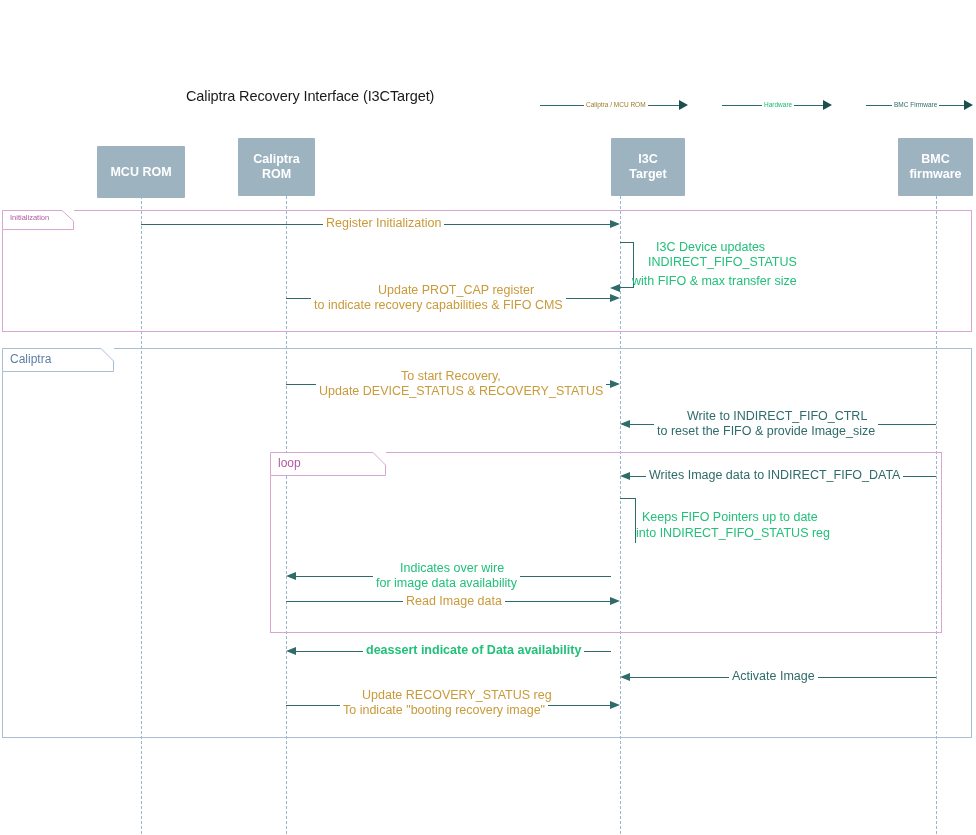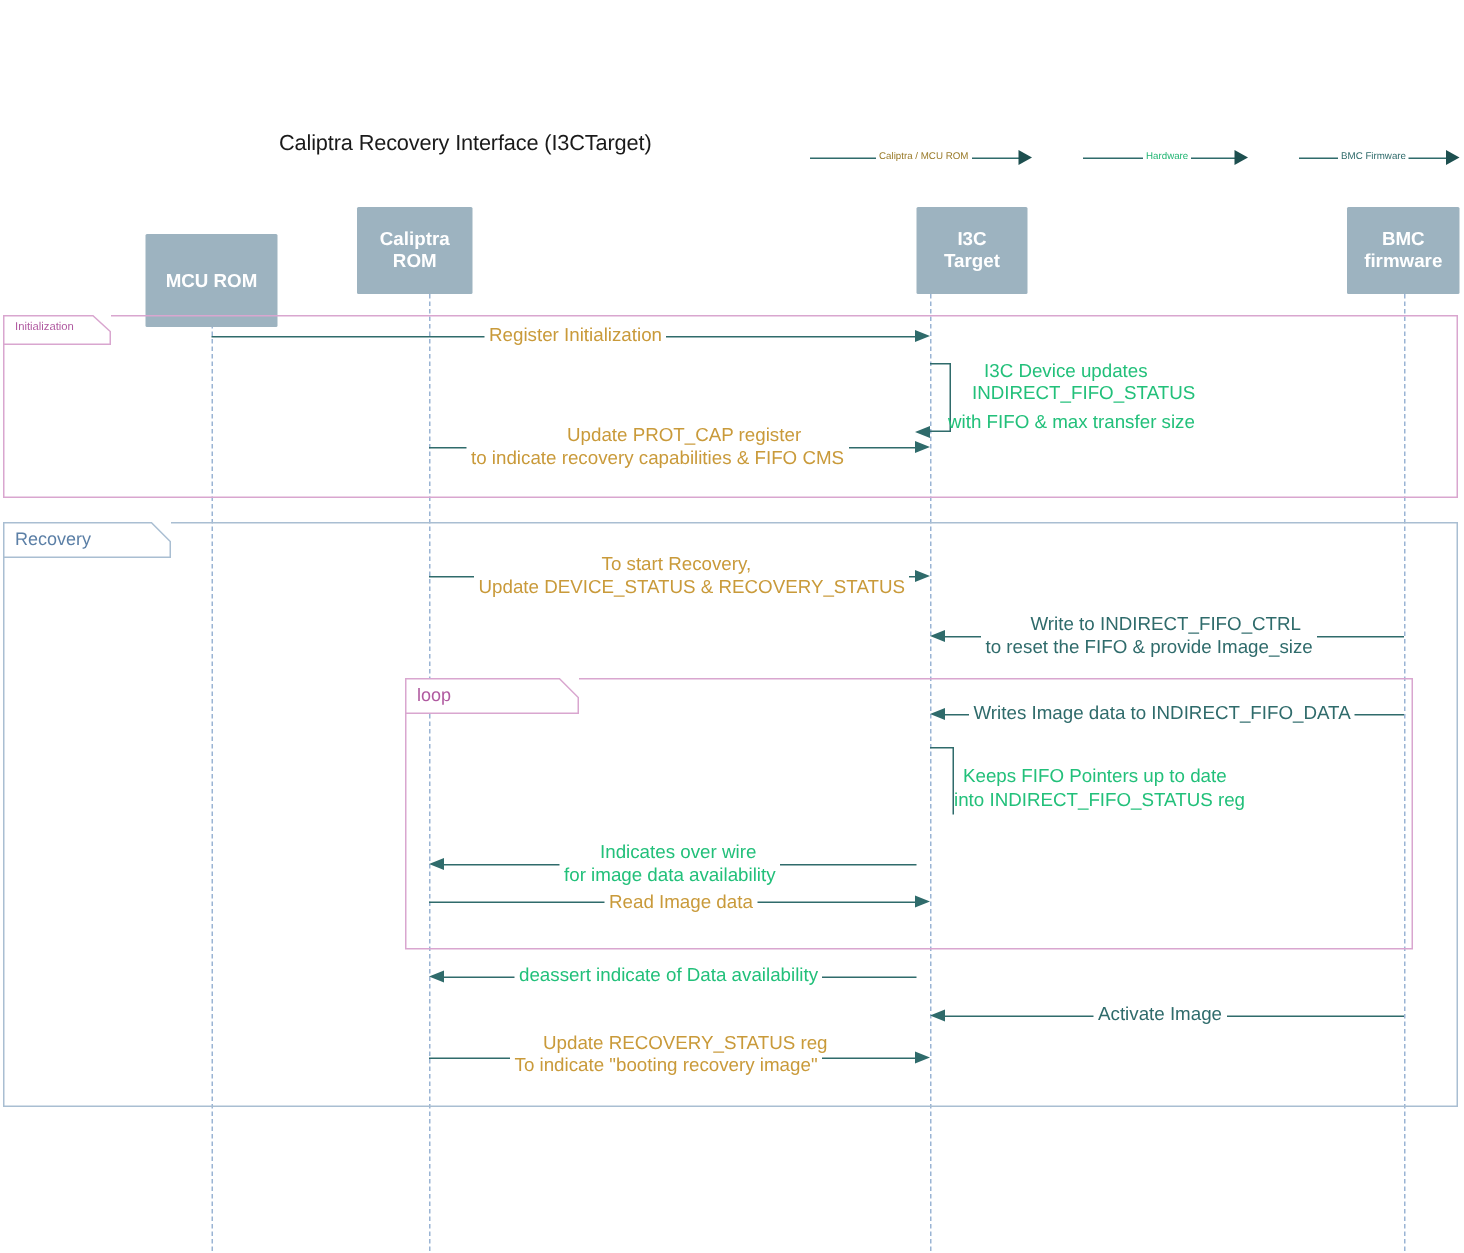--- a/index.html
+++ b/index.html
@@ -209,21 +209,21 @@
     <div class="legend-label lg-bmc">BMC Firmware</div>
     <div class="legend-line" style="width:26px;"></div>
     <div class="legend-arrow"></div>
   </div>
 
   <div class="lifeline-stem" style="left:141px;"></div>
   <div class="lifeline-stem" style="left:286px;"></div>
   <div class="lifeline-stem" style="left:620px;"></div>
   <div class="lifeline-stem" style="left:936px;"></div>
 
-  <div class="lifeline-box" style="left:97px; top:156px; width:88px; height:62px;">
+  <div class="lifeline-box" style="left:97px; top:146px; width:88px; height:52px;">
     <div>
       <span>MCU ROM</span>
     </div>
   </div>
 
   <div class="lifeline-box" style="left:238px; top:138px; width:77px; height:58px;">
     <div>
       <span>Caliptra ROM</span>
     </div>
   </div>
@@ -264,21 +264,21 @@
   <div class="msg-line" style="left:286px; top:298px; width:325px;"></div>
   <div class="arrow-head arrow-right" style="left:610px; top:293.5px;"></div>
   <div class="msg-label c-caliptra" style="left:375px; top:283px;">Update PROT_CAP register</div>
   <div class="msg-label c-caliptra" style="left:311px; top:298px;">to indicate recovery capabilities &amp; FIFO CMS</div>
 
   <div class="frag frag-recov" style="left:2px; top:348px; width:970px; height:390px;">
     <div class="frag-tab tab-recov" style="width:112px; height:24px;">
       <svg class="frag-tab-shape" viewBox="0 0 112 24" preserveAspectRatio="none">
         <path d="M0.5,0.5 H99 L111.5,13 V23.5 H0.5 Z" fill="#ffffff" stroke="#a9bed2" stroke-width="1"></path>
       </svg>
-      <div class="frag-tab-label">Recovery</div>
+      <div class="frag-tab-label">Caliptra</div>
     </div>
   </div>
 
   <div class="msg-line" style="left:286px; top:384px; width:325px;"></div>
   <div class="arrow-head arrow-right" style="left:610px; top:379.5px;"></div>
   <div class="msg-label c-caliptra" style="left:398px; top:369px;">To start Recovery,</div>
   <div class="msg-label c-caliptra" style="left:316px; top:384px;">Update DEVICE_STATUS &amp; RECOVERY_STATUS</div>
 
   <div class="msg-line" style="left:630px; top:424px; width:306px;"></div>
   <div class="arrow-head arrow-left" style="left:620px; top:419.5px;"></div>
@@ -306,21 +306,21 @@
   <div class="arrow-head arrow-left" style="left:286px; top:571.5px;"></div>
   <div class="msg-label c-hw" style="left:397px; top:561px;">Indicates over wire</div>
   <div class="msg-label c-hw" style="left:373px; top:576px;">for image data availability</div>
 
   <div class="msg-line" style="left:286px; top:601px; width:325px;"></div>
   <div class="arrow-head arrow-right" style="left:610px; top:596.5px;"></div>
   <div class="msg-label c-caliptra" style="left:403px; top:594px;">Read Image data</div>
 
   <div class="msg-line" style="left:296px; top:651px; width:315px;"></div>
   <div class="arrow-head arrow-left" style="left:286px; top:646.5px;"></div>
-  <div class="msg-label c-hw" style="left:343px; top:643px;">deassert indicate of Data availability</div>
+  <div class="msg-label c-hw" style="left:363px; top:643px;font-weight:bold;">deassert indicate of Data availability</div>
 
   <div class="msg-line" style="left:630px; top:677px; width:306px;"></div>
   <div class="arrow-head arrow-left" style="left:620px; top:672.5px;"></div>
   <div class="msg-label c-bmc" style="left:729px; top:669px;">Activate Image</div>
 
   <div class="msg-line" style="left:286px; top:705px; width:325px;"></div>
   <div class="arrow-head arrow-right" style="left:610px; top:700.5px;"></div>
   <div class="msg-label c-caliptra" style="left:359px; top:688px;">Update RECOVERY_STATUS reg</div>
   <div class="msg-label c-caliptra" style="left:340px; top:703px;">To indicate "booting recovery image"</div>
 

